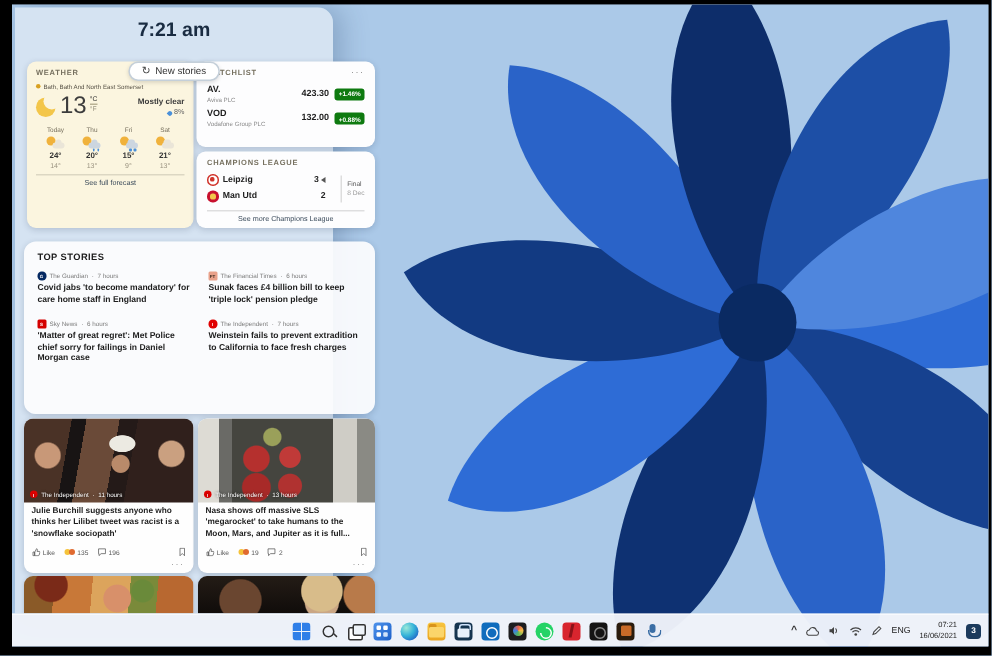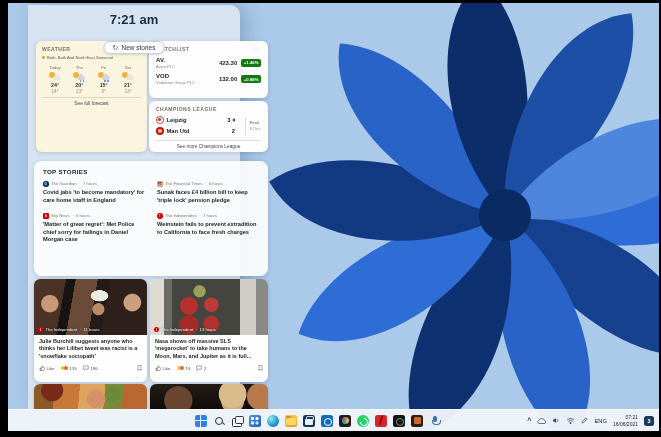--- a/index.html
+++ b/index.html
@@ -2,21 +2,21 @@
 <html><head>
 <meta charset="utf-8">
 <style>
   *{margin:0;padding:0;box-sizing:border-box}
   html,body{width:661px;height:437px;overflow:hidden}
   body{background:#000;position:relative;font-family:"Liberation Sans",sans-serif;-webkit-font-smoothing:antialiased}
   .screen{position:absolute;left:8px;top:3px;width:651px;height:428px;background:#abc9e8;overflow:hidden}
   .wallpaper{position:absolute;left:0;top:0;width:651px;height:428px}
 
   
-  .panel{position:absolute;left:20px;top:2px;width:212px;height:404px;background:rgba(221,232,243,.84);
+  .panel{position:absolute;left:2px;top:2px;width:212px;height:404px;background:rgba(221,232,243,.84);
          border-radius:0 10px 0 0;box-shadow:6px 0 18px rgba(30,60,100,.25)}
   .panel-time{position:absolute;left:0;right:0;top:7px;text-align:center;font-size:13px;font-weight:bold;color:#1a2c42}
   .pill{position:absolute;left:50%;transform:translateX(-50%);top:36px;z-index:9;height:13px;display:flex;align-items:center;gap:3px;
         background:#fff;border:1px solid #c4cfd9;border-radius:8px;padding:0 8px;font-size:6.5px;color:#333;box-shadow:0 1px 3px rgba(0,0,0,.15);cursor:pointer}
   .pill .refresh{font-size:7px;color:#444;line-height:1}
   .card{position:absolute;background:#fdfdfe;border-radius:6px;box-shadow:0 1px 4px rgba(20,40,70,.18)}
   .whead{font-size:5px;font-weight:bold;letter-spacing:.5px;color:#76705f}
   .wfooter{margin-top:3px;border-top:.5px solid rgba(0,0,0,.12);padding-top:3px;text-align:center;font-size:4.8px;color:#3a4a5a;cursor:pointer}
 
   
@@ -200,20 +200,35 @@
       <span class="refresh">↻</span>
       <span>New stories</span>
     </div>
 
     <div class="card w-weather">
       <div class="whead">WEATHER</div>
       <div class="w-loc">
         <span class="pin"></span>
         <span>Bath, Bath And North East Somerset</span>
       </div>
+      <div class="w-main">
+        <div class="moon"></div>
+        <div class="w-temp">13</div>
+        <div class="w-units">
+          <div class="c">°C</div>
+          <div class="f">°F</div>
+        </div>
+        <div class="w-right">
+          <div class="w-cond">Mostly clear</div>
+          <div class="w-prec">
+            <span class="drop"></span>
+            <span>8%</span>
+          </div>
+        </div>
+      </div>
       <div class="w-row">
         <div class="w-col">
           <div class="w-day">Today</div>
           <div class="wic">
               <span class="sun"></span>
               <span class="cloud"></span>
             </div>
           <div class="w-hi">24°</div>
           <div class="w-lo">14°</div>
         </div>

